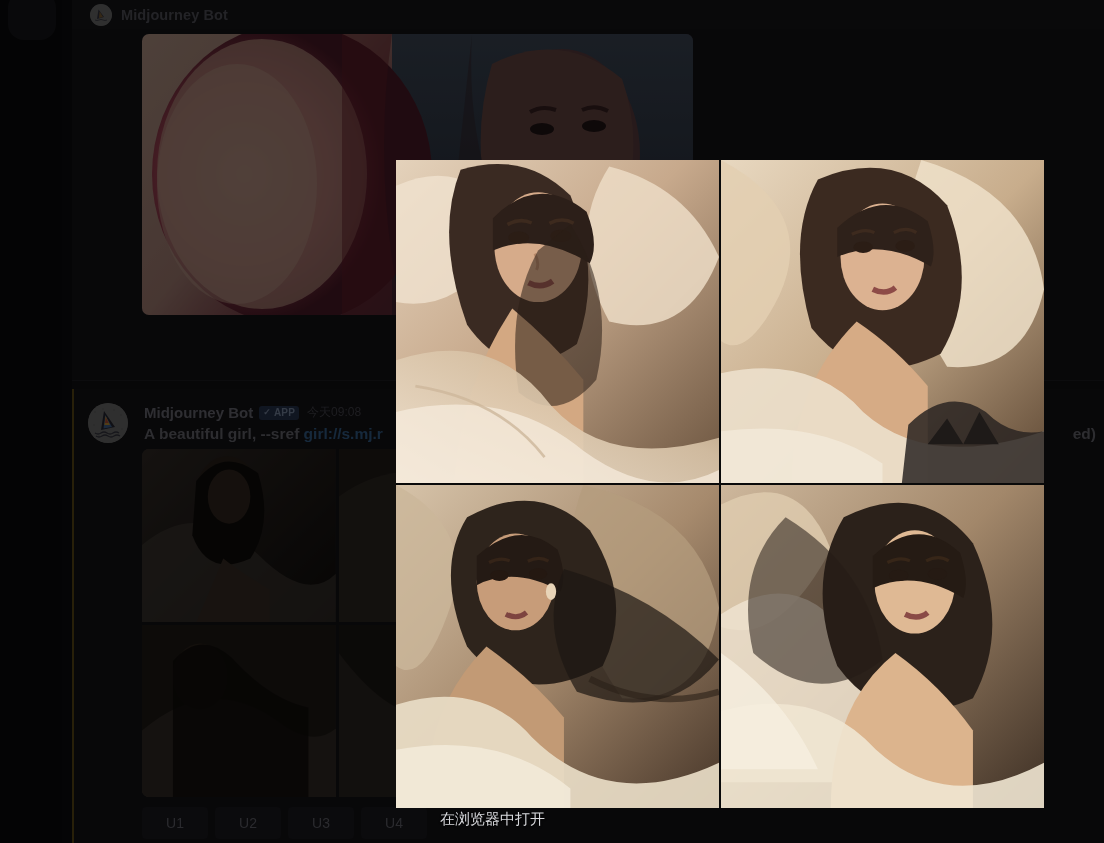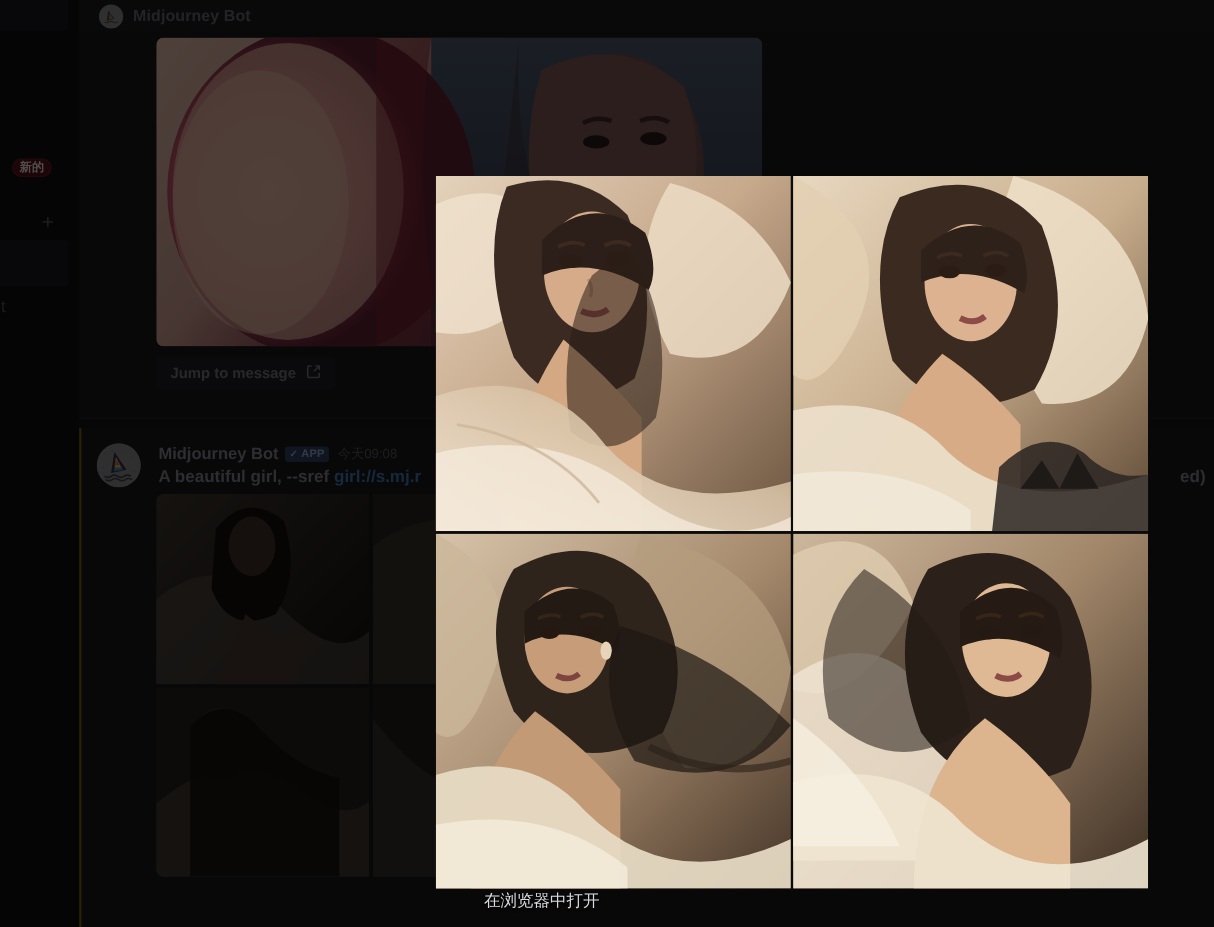--- a/index.html
+++ b/index.html
@@ -186,27 +186,20 @@
 </style>
 </head>
 <body>
 
 <div id="app">
 
   <div class="server-rail">
     <div class="rail-pill"></div>
   </div>
 
-  <div class="sidebar-col">
-    <div class="sidebar-top-box"></div>
-    <div class="badge-new">新的</div>
-    <div class="plus-btn">+</div>
-    <div class="sidebar-card"></div>
-    <div class="sidebar-frag">t</div>
-  </div>
   <div class="channel-sidebar"></div>
 
   <div class="chat">
 
     <div class="msg-top">
       <div class="msg-top-head">
         <div class="avatar-sm">
           <svg class="fill-wrap" viewBox="0 0 22 22">
             <circle cx="11" cy="11" r="11" fill="#7b7b7b"></circle>
             <path d="M7 15 L8.5 5.5 L14 13 Z" fill="#3a3a48"></path>
@@ -248,30 +241,20 @@
           <ellipse cx="452" cy="92" rx="12" ry="6" fill="#2a1a1c"></ellipse>
           <path d="M388 78 q12 -7 26 -2" stroke="#43282a" stroke-width="4" fill="none"></path>
           <path d="M440 76 q13 -6 26 1" stroke="#43282a" stroke-width="4" fill="none"></path>
           <path d="M412 150 q15 10 32 -2" stroke="#8e3a44" stroke-width="5" fill="none"></path>
           <path d="M330 0 q-5 90 20 160 q40 60 110 55 l0 66 l-160 0 Z" fill="#3d2a30" opacity="0.45"></path>
           <path d="M300 230 q90 -20 170 40 l0 11 l-180 0 Z" fill="#6e2b33" opacity="0.75"></path>
           <rect width="551" height="281" fill="#000" opacity="0.06"></rect>
         </svg>
       </div>
 
-      <div class="jump-btn">
-        <span>Jump to message</span>
-        <span>
-          <svg width="14" height="14" viewBox="0 0 16 16" fill="none" stroke="#6a6a73" stroke-width="1.6">
-            <path d="M6 2H3a1 1 0 0 0-1 1v10a1 1 0 0 0 1 1h10a1 1 0 0 0 1-1V9"></path>
-            <path d="M10 2h4v4"></path>
-              <path d="M14 2L8.5 7.5"></path>
-          </svg>
-        </span>
-      </div>
     </div>
 
     <div class="divider"></div>
 
     <div class="msg-bot">
       <div class="mention-bar"></div>
 
       <div class="avatar-lg">
         <svg class="fill-wrap" viewBox="0 0 40 40">
           <circle cx="20" cy="20" r="20" fill="#7d7d7d"></circle>
@@ -349,20 +332,26 @@
           <svg class="fill-wrap" viewBox="0 0 100 100" preserveAspectRatio="xMidYMid slice">
             <rect width="100" height="100" fill="#3f362f"></rect>
             <path d="M0 20 q30 40 55 30 q25 -10 45 20 l0 30 l-100 0 Z" fill="#7e6f60" opacity="0.55"></path>
             <ellipse cx="55" cy="28" rx="15" ry="18" fill="#65503f"></ellipse>
             <path d="M38 20 q18 -16 34 0 q10 34 -8 60 l-32 -10 Z" fill="#231c17" opacity="0.9"></path>
             <rect width="100" height="100" fill="#000" opacity="0.5"></rect>
           </svg>
         </div>
       </div>
 
+      <div class="action-row">
+        <div class="action-btn">U1</div>
+        <div class="action-btn">U2</div>
+        <div class="action-btn">U3</div>
+        <div class="action-btn">U4</div>
+      </div>
     </div>
   </div>
 
   <div class="lightbox-backdrop"></div>
 
   <div class="lightbox-img">
     <div class="q">
       <svg class="fill-wrap" viewBox="0 0 100 100" preserveAspectRatio="xMidYMid slice">
         <defs>
           <linearGradient id="lb1" x1="0" y1="0" x2="1" y2="1">

